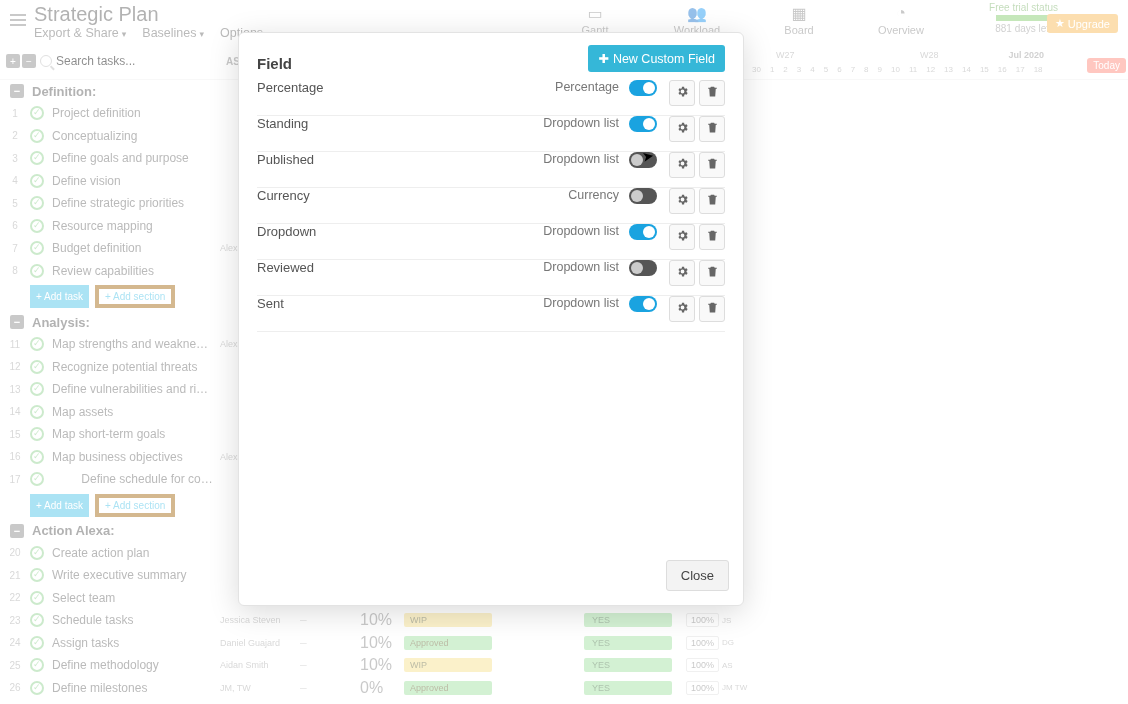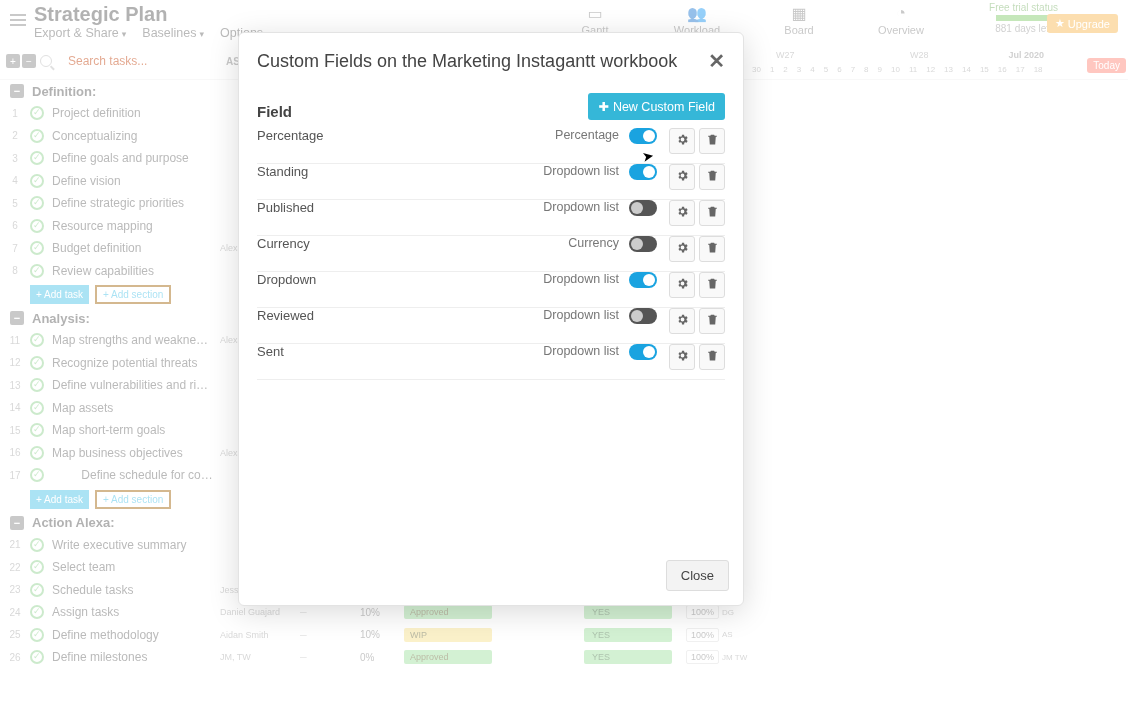--- a/index.html
+++ b/index.html
@@ -2,63 +2,63 @@
 <html><head>
 <meta charset="utf-8">
 <style>
   * { box-sizing: border-box; margin: 0; padding: 0; font-family: -apple-system, BlinkMacSystemFont, "Segoe UI", Helvetica, Arial, sans-serif; }
   html, body { width: 1128px; height: 704px; overflow: hidden; background: #fff; color: #555; }
   
   .app { position: relative; width: 1128px; height: 704px; }
   .topbar { height: 50px; padding-left: 34px; position: relative; }
   .hamburger { position: absolute; left: 10px; top: 14px; width: 16px; height: 12px; display:flex; flex-direction:column; justify-content:space-between;}
   .hamburger div { height:2px; background:#888; width:16px;}
-  .project-title { font-size: 20px; font-weight: 700; color: #555; line-height: 24px; padding-top:2px;}
+  .project-title { font-size: 20px; font-weight: 400; color: #555; line-height: 24px; padding-top:2px;}
   .toolbar-menus { position:absolute; left:34px; top:26px; display:flex; gap:16px; font-size:12.5px; color:#666;}
   .toolbar-menus .caret::after{content:"▾"; font-size:9px; margin-left:3px;}
   .view-tabs { position:absolute; left:560px; top:4px; display:flex; gap:32px;}
   .view-tab { text-align:center; width:70px; color:#888;}
   .view-tab .tico { height:16px; margin-bottom:4px;}
   .view-tab .tlbl { font-size:11px;}
   .trial { position:absolute; right:10px; top:2px; text-align:center; font-size:10px; color:#7db36b;}
   .trial .bar { width:56px; height:6px; background:#7ecb66; margin:2px auto;}
   .trial .days { color:#999; font-size:10px;}
   .upgrade-btn { position:absolute; right:10px; top:14px; background:#f9b74e; color:#fff; font-size:11px; padding:3px 8px; border-radius:3px; display:flex; align-items:center; gap:3px;}
   .secondrow { position:relative; height:30px; border-bottom:1px solid #f0f0f0;}
   .addicons { position:absolute; left:6px; top:4px; display:flex; gap:2px;}
   .addicons div{width:14px;height:14px;background:#888;color:#fff;font-size:10px;display:flex;align-items:center;justify-content:center;border-radius:2px;}
-  .search { position:absolute; left:40px; top:4px; color:#c2410c; font-size:12px; display:flex; align-items:center; gap:16px;}
+  .search { position:absolute; left:40px; top:4px; color:#000000; font-size:12px; display:flex; align-items:center; gap:4px;}
   .search .glass{width:12px;height:12px;border:1.5px solid #bbb;border-radius:50%; position:relative;}
   .search .glass::after{content:"";position:absolute;width:5px;height:1.5px;background:#bbb;bottom:-2px;right:-4px;transform:rotate(45deg);}
   .th-assigned{position:absolute;left:226px;top:6px;font-size:10px;color:#888;font-weight:600;}
   .timeline-header{position:absolute;right:0;top:0;width:380px;height:30px;font-size:9px;color:#aaa;}
   .timeline-header .month{position:absolute;right:84px;top:0;color:#999;font-weight:700;}
   .timeline-header .wk{position:absolute;top:0;font-size:9px;}
   .timeline-header .days{position:absolute;top:15px;left:0;width:100%;display:flex;gap:9px;font-size:8px;padding-left:4px;}
   .today-btn{position:absolute;right:2px;top:8px;background:#fe8374;color:#fff;font-size:10px;padding:2px 6px;border-radius:3px;}
   
   .tasklist{position:relative;height:620px;overflow:hidden;}
   .section-row{display:flex;align-items:center;height:22px;padding-left:10px;font-weight:700;font-size:13px;color:#555;gap:8px;}
   .section-row .colbtn{width:14px;height:14px;background:#888;color:#fff;display:flex;align-items:center;justify-content:center;font-size:11px;border-radius:2px;}
   .task-row{display:flex;align-items:center;height:22.5px;font-size:12px;color:#666;position:relative;}
   .task-row .num{width:30px;text-align:center;color:#aaa;font-size:10px;}
   .task-row .chk{width:14px;height:14px;border-radius:50%;border:2px solid #8fd08f;margin-right:8px;position:relative;}
   .task-row .chk::after{content:"✓";color:#8fd08f;font-size:9px;position:absolute;left:1px;top:-1px;}
   .task-row .name{flex:0 0 170px;white-space:nowrap;overflow:hidden;text-overflow:ellipsis;}
   .task-row .ass{position:absolute;left:220px;font-size:9px;color:#aaa;width:60px;white-space:nowrap;overflow:hidden;}
   .task-row .dash{position:absolute;left:300px;color:#ccc;}
-  .task-row .pct{position:absolute;left:360px;font-size:10px;color:#888;}
+  .task-row .pct{position:absolute;left:360px;font-size:16px;color:#888;}
   .task-row .tag{position:absolute;left:404px;font-size:9px;color:#fff;padding:2px 6px;border-radius:2px;width:88px;text-align:left;}
   .task-row .yes{position:absolute;left:584px;font-size:9px;background:#9ee09e;color:#4a7a4a;padding:2px 8px;border-radius:2px;width:88px;}
   .task-row .p100{position:absolute;left:686px;font-size:9px;border:1px solid #ddd;padding:1px 4px;border-radius:2px;color:#888;}
   .task-row .avt{position:absolute;left:722px;font-size:8px;color:#aaa;}
   .addline{display:flex;gap:6px;padding-left:30px;margin-top:3px;margin-bottom:3px;}
   .addline .b{font-size:10px;padding:2px 6px;border-radius:0;display:flex;align-items:center;gap:3px;}
   .addline .b1{background:#46c0e6;color:#fff;}
-  .addline .b2{border:2px solid #a16207;color:#46c0e6;}
+  .addline .b2{border:4px solid #a16207;color:#46c0e6;}
   .sub .name{padding-left:20px;text-align:center;}
   
   .overlay{position:absolute;inset:0;background:rgba(255,255,255,0.55);}
   
   .modal{position:absolute;left:238px;top:32px;width:506px;height:574px;background:#fff;border:1px solid #e3e3e3;border-radius:6px;box-shadow:0 6px 30px rgba(0,0,0,0.15);display:flex;flex-direction:column;}
   .modal-header{padding:16px 18px 8px 18px;display:flex;align-items:center;justify-content:space-between;}
   .modal-title{font-size:18px;color:#444;}
   .modal-close{font-size:20px;color:#666;cursor:pointer;font-weight:700;}
   .modal-body{flex:1;padding:0 18px 10px 18px;overflow:auto;}
   .fieldhead{display:flex;align-items:center;justify-content:space-between;margin:12px 0 8px 0;}
@@ -131,21 +131,21 @@
       <div>+</div>
       <div>−</div>
     </div>
     <div class="search">
       <div class="glass"></div>
       <span>Search tasks...</span>
     </div>
     <div class="th-assigned">AS</div>
     <div class="timeline-header">
       <span class="wk" style="left:28px;">W27</span>
-      <span class="wk" style="left:162px;">W28</span>
+      <span class="wk" style="left:172px;">W28</span>
       <div class="month">Jul 2020</div>
       <div class="days">
           <span>30</span>
           <span>1</span>
           <span>2</span>
           <span>3</span>
           <span>4</span>
           <span>5</span>
           <span>6</span>
           <span>7</span>
@@ -273,20 +273,26 @@
       </div>
       <div class="addline">
         <div class="b b1">+ Add task</div>
         <div class="b b2">+ Add section</div>
       </div>
       <div class="section-row">
         <div class="colbtn">−</div>
         <span>Action Alexa:</span>
       </div>
       <div class="task-row">
+        <div class="num">20</div>
+        <div class="chk"></div>
+        <div class="name">Create action plan</div>
+        <div class="dash">–</div>
+      </div>
+      <div class="task-row">
         <div class="num">21</div>
         <div class="chk"></div>
         <div class="name">Write executive summary</div>
         <div class="dash">–</div>
       </div>
       <div class="task-row">
         <div class="num">22</div>
         <div class="chk"></div>
         <div class="name">Select team</div>
         <div class="dash">–</div>
@@ -337,24 +343,20 @@
         <div class="tag" style="background:#9ee09e;color:#6a6a3a;">Approved</div>
         <div class="yes">YES</div>
         <div class="p100">100%</div>
         <div class="avt">JM TW</div>
       </div>
     </div>
 
   <div class="overlay"></div>
 
   <div class="modal">
-    <div class="modal-header">
-      <div class="modal-title">Custom Fields on the Marketing Instagantt workbook</div>
-      <div class="modal-close">✕</div>
-    </div>
     <div class="modal-body">
       <div class="fieldhead">
         <div class="lbl">Field</div>
         <div class="newbtn">
           <span>✚</span>
           <span>New Custom Field</span>
         </div>
       </div>
       <div id="fieldrows">
           <div class="field-row">

